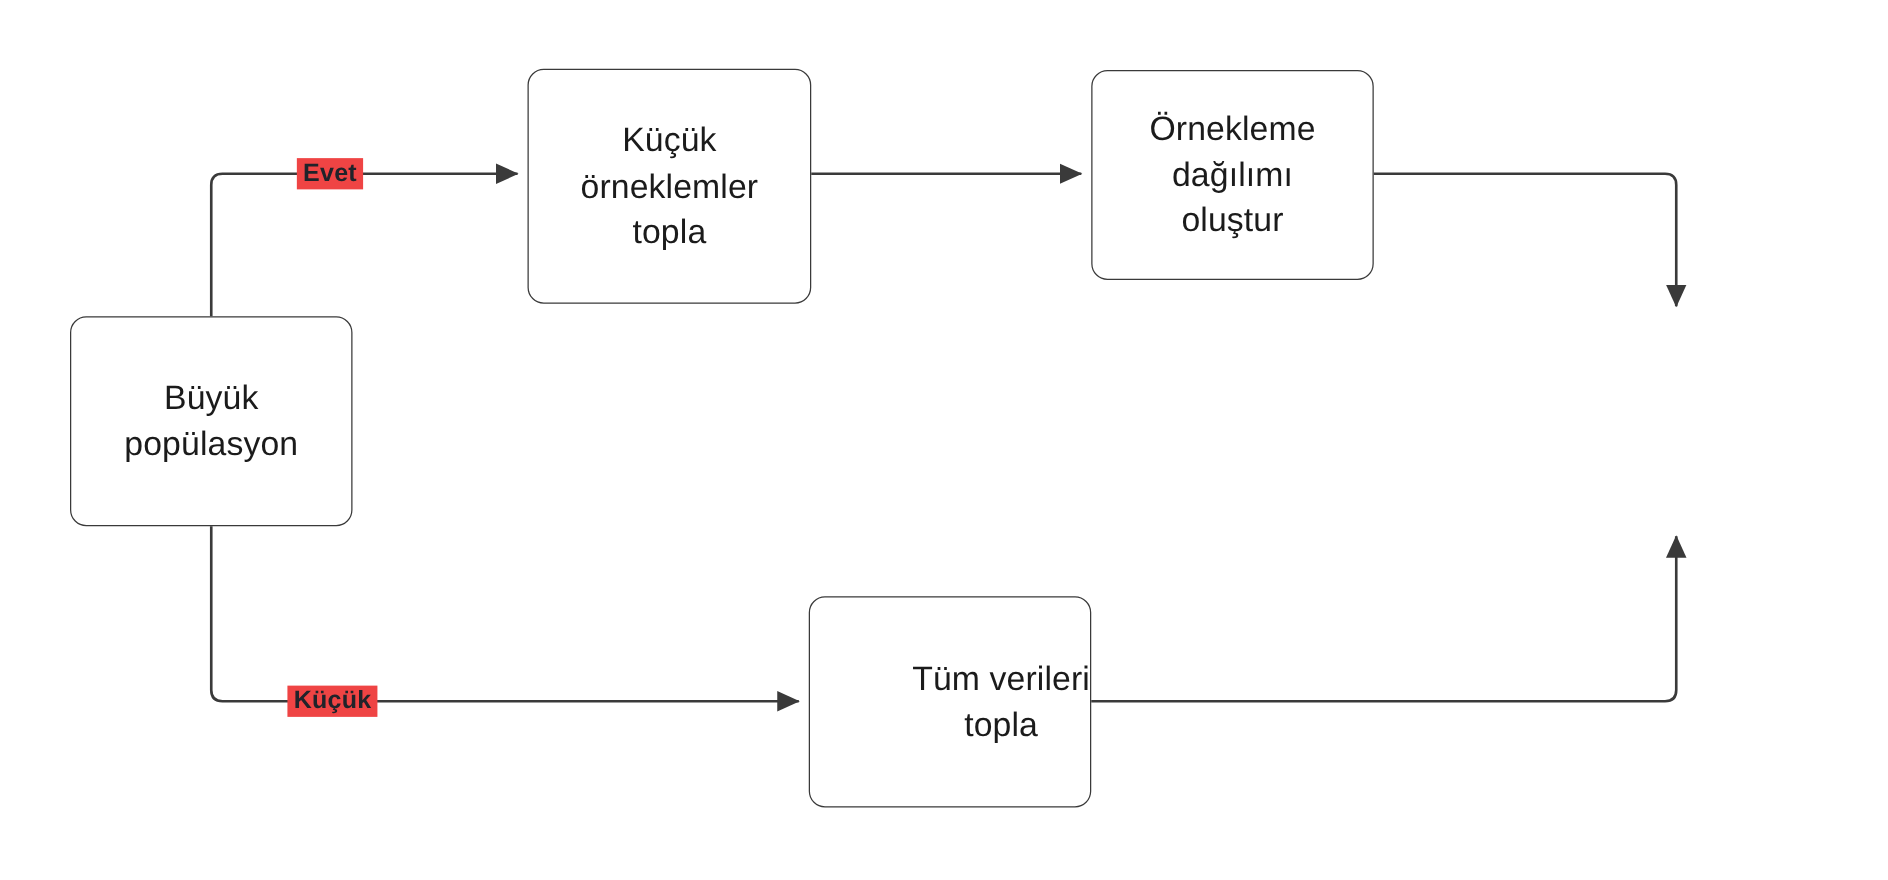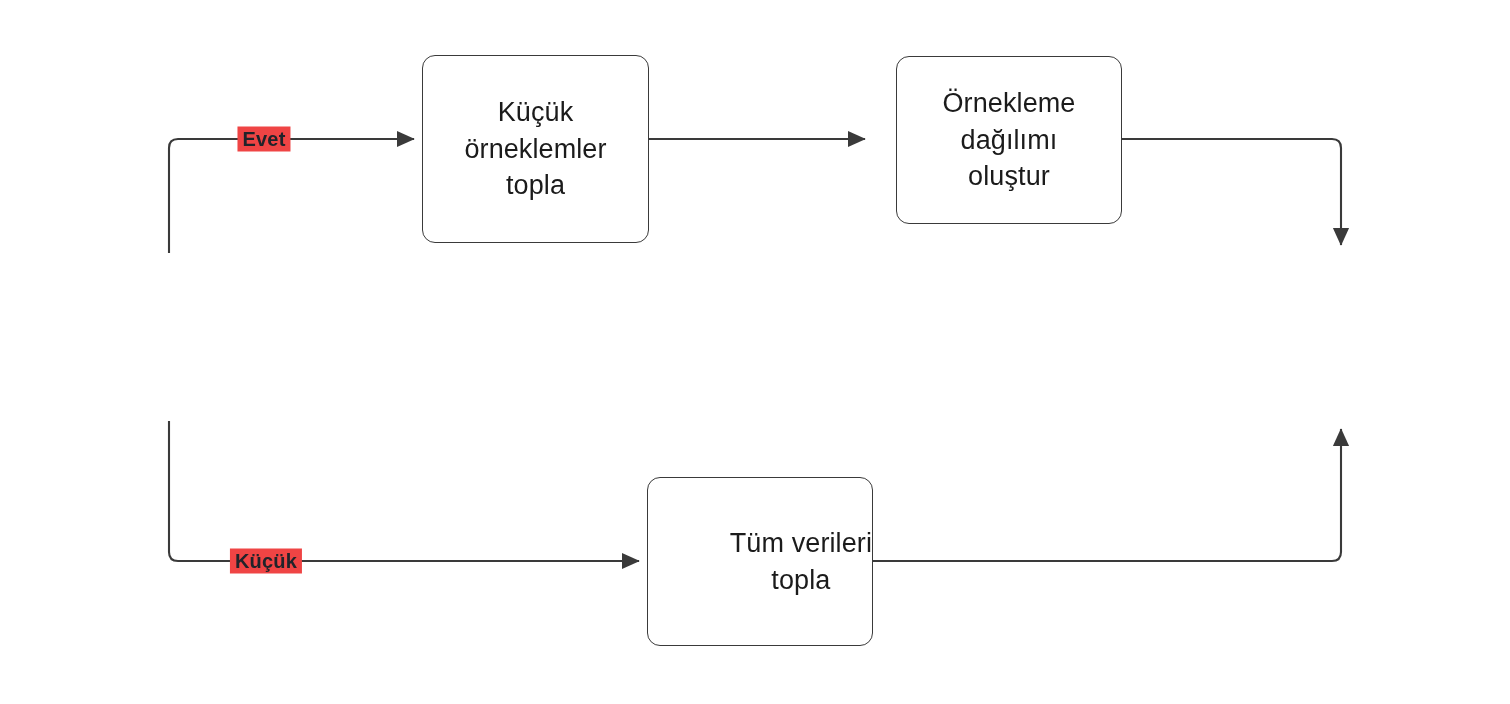--- a/index.html
+++ b/index.html
@@ -70,28 +70,32 @@
 
     <path d="M649,139 L865,139" fill="none" stroke="#3a3a3a" stroke-width="2.1" marker-end="url(#arrowhead)"></path>
 
     <path d="M1099,139 L1332,139 Q1341,139 1341,148 L1341,245" fill="none" stroke="#3a3a3a" stroke-width="2.1" marker-end="url(#arrowhead)"></path>
 
     <path d="M169,421 L169,552 Q169,561 178,561 L639,561" fill="none" stroke="#3a3a3a" stroke-width="2.1" marker-end="url(#arrowhead)"></path>
 
     <path d="M873,561 L1332,561 Q1341,561 1341,552 L1341,429" fill="none" stroke="#3a3a3a" stroke-width="2.1" marker-end="url(#arrowhead)"></path>
   </svg>
 
+  <div class="node" style="left:56px; top:253px; width:226px; height:168px;">
+    <span>Büyük
+popülasyon</span>
+  </div>
 
   <div class="node" style="left:422px; top:55px; width:227px; height:188px;">
     <span>Küçük
 örneklemler
 topla</span>
   </div>
 
-  <div class="node" style="left:873px; top:56px; width:226px; height:168px;margin-left:23px;">
+  <div class="node" style="left:873px; top:56px; width:226px; height:168px;">
     <span>Örnekleme
 dağılımı
 oluştur</span>
   </div>
 
 
   <div class="node" style="left:647px; top:477px; width:226px; height:169px;justify-content:flex-end;">
     <span>Tüm verileri
 topla</span>
   </div>

